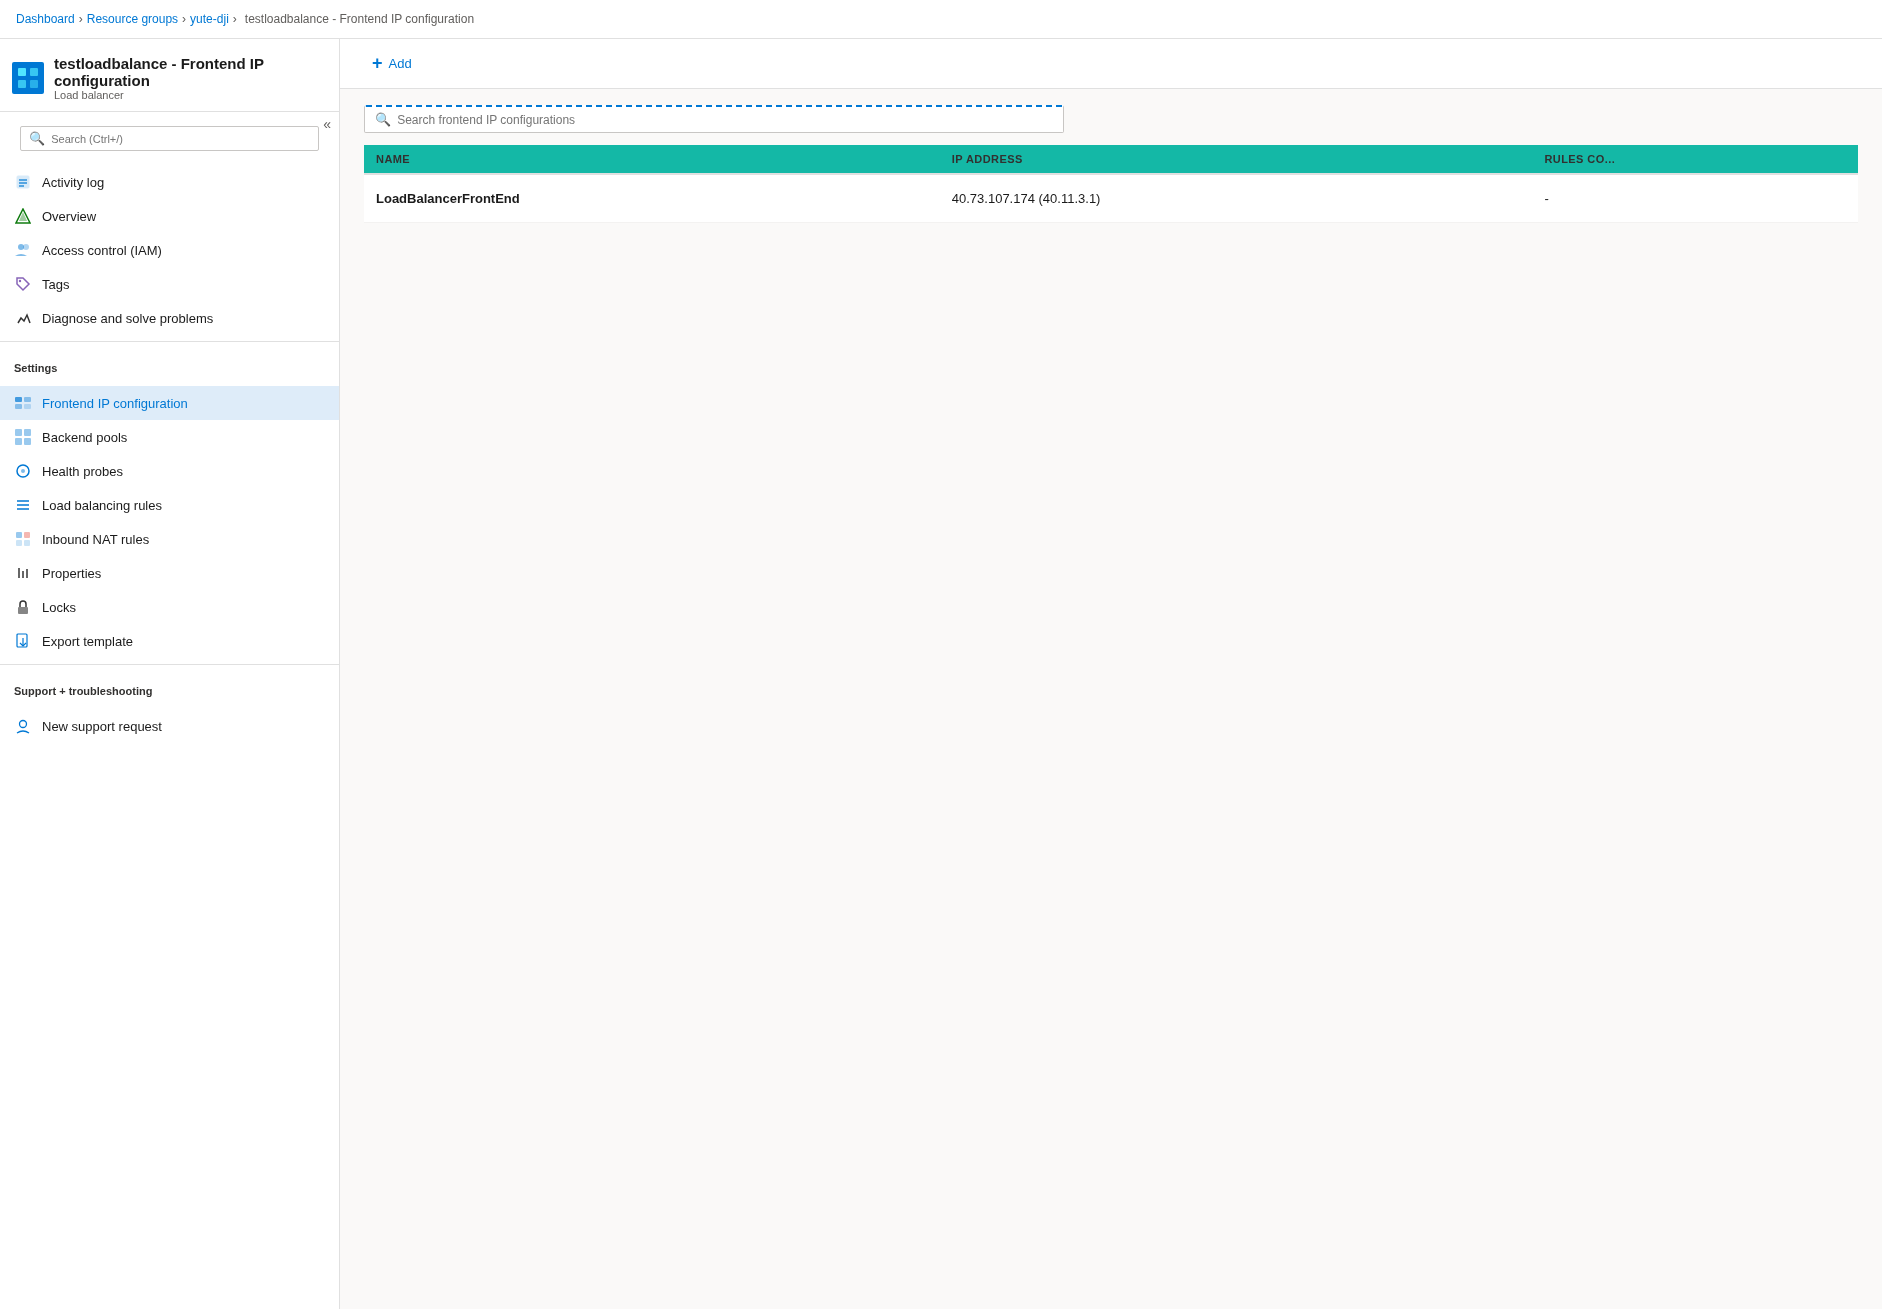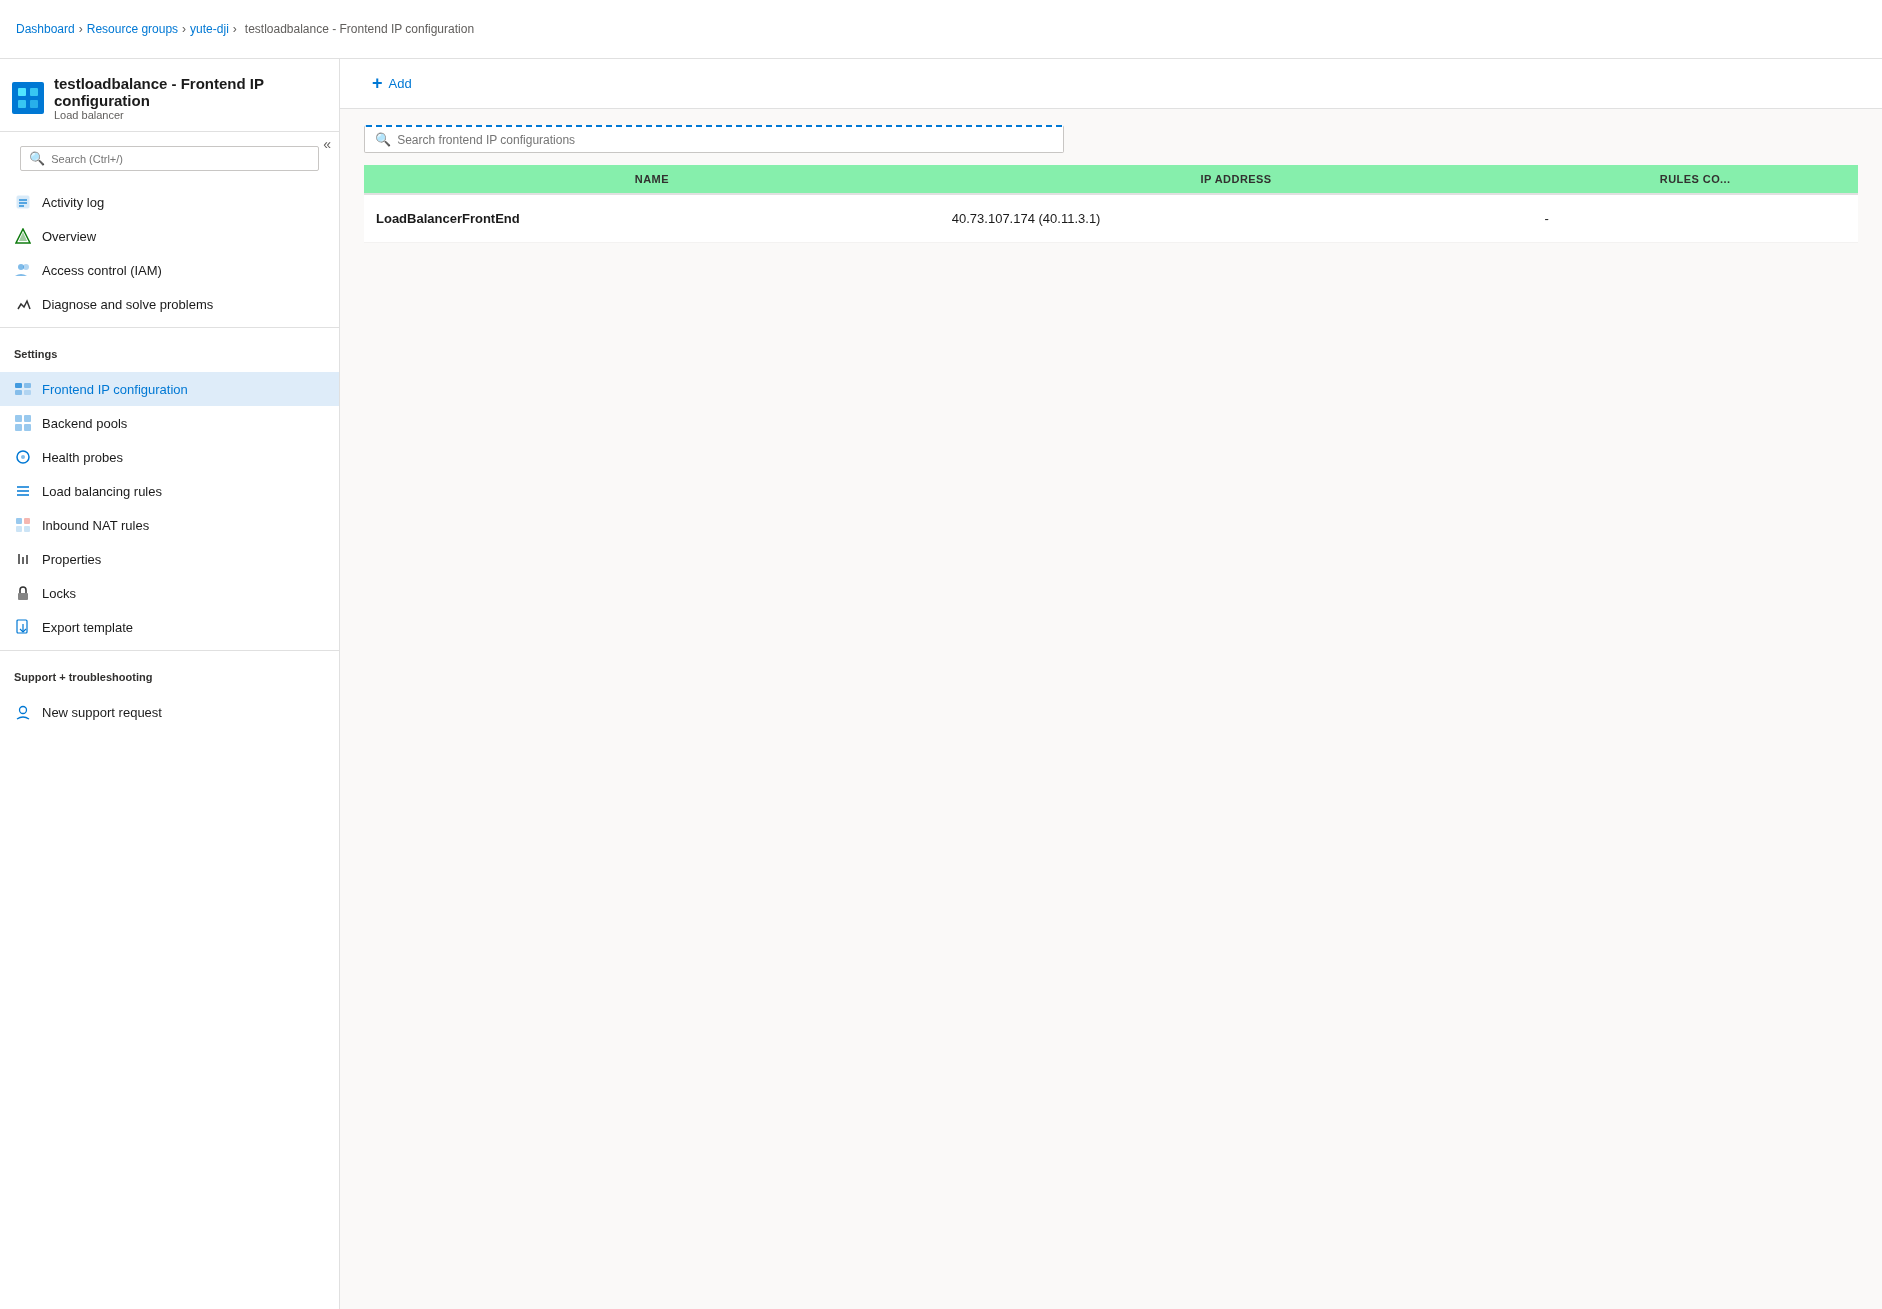--- a/index.html
+++ b/index.html
@@ -1,20 +1,20 @@
 <!DOCTYPE html>
 <html><head>
   <meta charset="utf-8">
   <style>
     * { box-sizing: border-box; margin: 0; padding: 0; }
     body { font-family: 'Segoe UI', Arial, sans-serif; font-size: 13px; color: #333; background: #fff; display: flex; flex-direction: column; height: 100vh; overflow: hidden; }
 
     
     .breadcrumb {
-      display: flex; align-items: center; padding: 22px 16px; font-size: 12px; color: #0078d4; background: #fff; border-bottom: 1px solid #e0e0e0;
+      display: flex; align-items: center; padding: 12px 16px; font-size: 12px; color: #0078d4; background: #fff; border-bottom: 1px solid #e0e0e0;
     }
     .breadcrumb span { color: #605e5c; margin: 0 4px; }
     .breadcrumb a { color: #0078d4; text-decoration: none; cursor: pointer; }
 
     
     .main-layout {
       display: flex; flex: 1; overflow: hidden;
     }
 
     
@@ -79,21 +79,21 @@
     .search-bar {
       display: flex; align-items: center; border: 1px solid #c8c6c4; border-radius: 2px; padding: 5px 10px; width: 100%; max-width: 700px; margin-bottom: 12px; background: #fff;
     }
     .search-bar input {
       border: none; outline: none; font-size: 12px; width: 100%; color: #333; background: transparent;
     }
     .search-bar .search-icon { color: #605e5c; margin-right: 6px; }
 
     .data-table { width: 100%; border-collapse: collapse; background: #fff; }
     .data-table th {
-      text-align: center; padding: 8px 12px; font-size: 11px; font-weight: 600; color: #323130; border-bottom: 2px solid #e0e0e0; text-transform: uppercase; letter-spacing: 0.04em; background: #86efac;
+      text-align: left; padding: 8px 12px; font-size: 11px; font-weight: 600; color: #323130; border-bottom: 2px solid #e0e0e0; text-transform: uppercase; letter-spacing: 0.04em; background: #14b8a6;
     }
     .data-table td {
       padding: 16px 12px; font-size: 13px; color: #1b1b1b; border-bottom: 1px solid #f3f2f1;
     }
     .data-table td.name-cell { font-weight: 600; color: #1b1b1b; }
 
     .dashed-border-top { border-top: 2px dashed #0078d4; }
   </style>
 </head>
 <body>
@@ -161,20 +161,29 @@
       <span class="nav-icon">
         <svg width="16" height="16" viewBox="0 0 16 16">
             <circle cx="6" cy="5" r="3" fill="#0078d4" opacity="0.5"></circle>
             <circle cx="11" cy="5" r="3" fill="#0078d4" opacity="0.3"></circle>
             <path d="M0 14 Q6 10 12 14" fill="#0078d4" opacity="0.5"></path>
           </svg>
       </span>
       <span>Access control (IAM)</span>
     </div>
 
+    <div class="nav-item">
+      <span class="nav-icon">
+        <svg width="16" height="16" viewBox="0 0 16 16">
+            <path d="M2 2 L8 2 L14 8 L8 14 L2 8 Z" fill="none" stroke="#8764b8" stroke-width="1.5"></path>
+            <circle cx="5" cy="5" r="1.2" fill="#8764b8"></circle>
+          </svg>
+      </span>
+      <span>Tags</span>
+    </div>
 
     <div class="nav-item">
       <span class="nav-icon">
         <svg width="16" height="16" viewBox="0 0 16 16">
             <path d="M3 13 L6 8 L9 11 L12 5 L15 13" fill="none" stroke="#333" stroke-width="1.5"></path>
           </svg>
       </span>
       <span>Diagnose and solve problems</span>
     </div>
 

